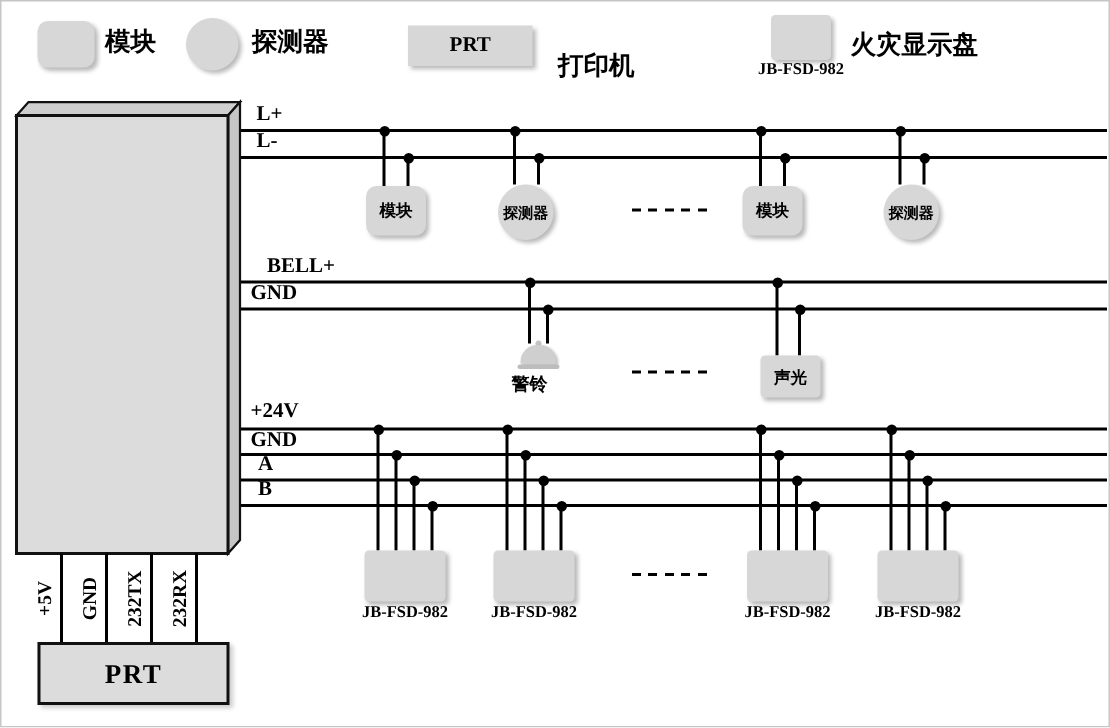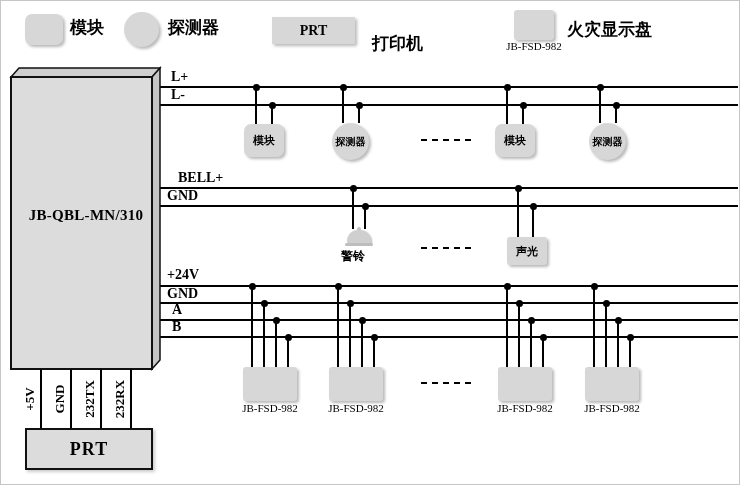--- a/index.html
+++ b/index.html
@@ -11,21 +11,21 @@
   .h{position:absolute;left:158px;width:579px;height:2px;background:#000;}
   .v{position:absolute;width:2px;background:#000;}
   .dot{position:absolute;width:7px;height:7px;background:#000;border-radius:50%;}
   .lbl{position:absolute;font-weight:bold;font-size:14px;line-height:15px;white-space:nowrap;}
   .cn{position:absolute;font-weight:bold;font-size:17px;line-height:20px;white-space:nowrap;}
   .shape{position:absolute;background:#d7d7d7;box-shadow:2px 2px 3px rgba(0,0,0,.28);}
   .device{display:flex;align-items:center;justify-content:center;font-weight:bold;}
   .dash{position:absolute;height:2px;width:52px;background:repeating-linear-gradient(90deg,#000 0 6px,transparent 6px 11px);}
   .panel-svg{position:absolute;}
   .panel-title{position:absolute;left:8px;top:206px;width:154px;text-align:center;font-weight:bold;font-size:15px;letter-spacing:.3px;}
-  .fsd-label{position:absolute;top:401px;width:66px;text-align:center;font-weight:normal;font-size:11px;line-height:12px;white-space:nowrap;}
+  .fsd-label{position:absolute;top:401px;width:66px;text-align:center;font-weight:bold;font-size:11px;line-height:12px;white-space:nowrap;}
   .rot{position:absolute;width:60px;height:16px;top:390px;text-align:center;font-weight:bold;font-size:13px;line-height:16px;transform:rotate(-90deg);white-space:nowrap;}
   .prt-box{position:absolute;left:24px;top:427px;width:128px;height:42px;background:#dcdcdc;border:2px solid #111;
     display:flex;align-items:center;justify-content:center;font-weight:bold;font-size:18px;letter-spacing:1px;box-shadow:2px 2px 3px rgba(0,0,0,.2);box-sizing:border-box;}
   .bell{position:absolute;width:28px;height:20px;}
   .bell-stem{position:absolute;left:12px;top:0;width:4px;height:4px;background:#c4c4c4;border-radius:2px;}
   .bell-dome{position:absolute;left:2px;top:3px;width:24px;height:13px;background:#cfcfcf;border-radius:12px 12px 2px 2px;box-shadow:1px 1px 2px rgba(0,0,0,.3);}
   .bell-base{position:absolute;left:0;top:16px;width:28px;height:3px;background:#bdbdbd;border-radius:2px;}
   .legend-prt{display:flex;align-items:center;justify-content:center;font-weight:bold;font-size:14px;}
 </style>
 </head>
@@ -152,21 +152,20 @@
   <div class="shape" style="left:497px;top:366px;width:54px;height:34px;border-radius:3px;"></div>
   <div class="fsd-label" style="left:491px;">JB-FSD-982</div>
   <div class="shape" style="left:584px;top:366px;width:54px;height:34px;border-radius:3px;"></div>
   <div class="fsd-label" style="left:578px;">JB-FSD-982</div>
 
   <svg class="panel-svg" style="left:8px;top:62px;" width="154" height="310" viewBox="0 0 154 310">
     <polygon points="2,14 10,5 151,5 143,14" fill="#cfcfcf" stroke="#111" stroke-width="1.5"></polygon>
     <polygon points="143,14 151,5 151,297 143,306" fill="#c6c6c6" stroke="#111" stroke-width="1.5"></polygon>
     <rect x="2" y="14" width="141" height="292" fill="#dcdcdc" stroke="#111" stroke-width="2"></rect>
   </svg>
-  <div class="panel-title">JB-QBL-MN/310</div>
 
   <div class="v" style="left:39px;top:368px;height:60px;"></div>
   <div class="v" style="left:69px;top:368px;height:60px;"></div>
   <div class="v" style="left:99px;top:368px;height:60px;"></div>
   <div class="v" style="left:129px;top:368px;height:60px;"></div>
 
   <div class="rot" style="left:-1px;">+5V</div>
   <div class="rot" style="left:29px;">GND</div>
   <div class="rot" style="left:59px;">232TX</div>
   <div class="rot" style="left:89px;">232RX</div>

